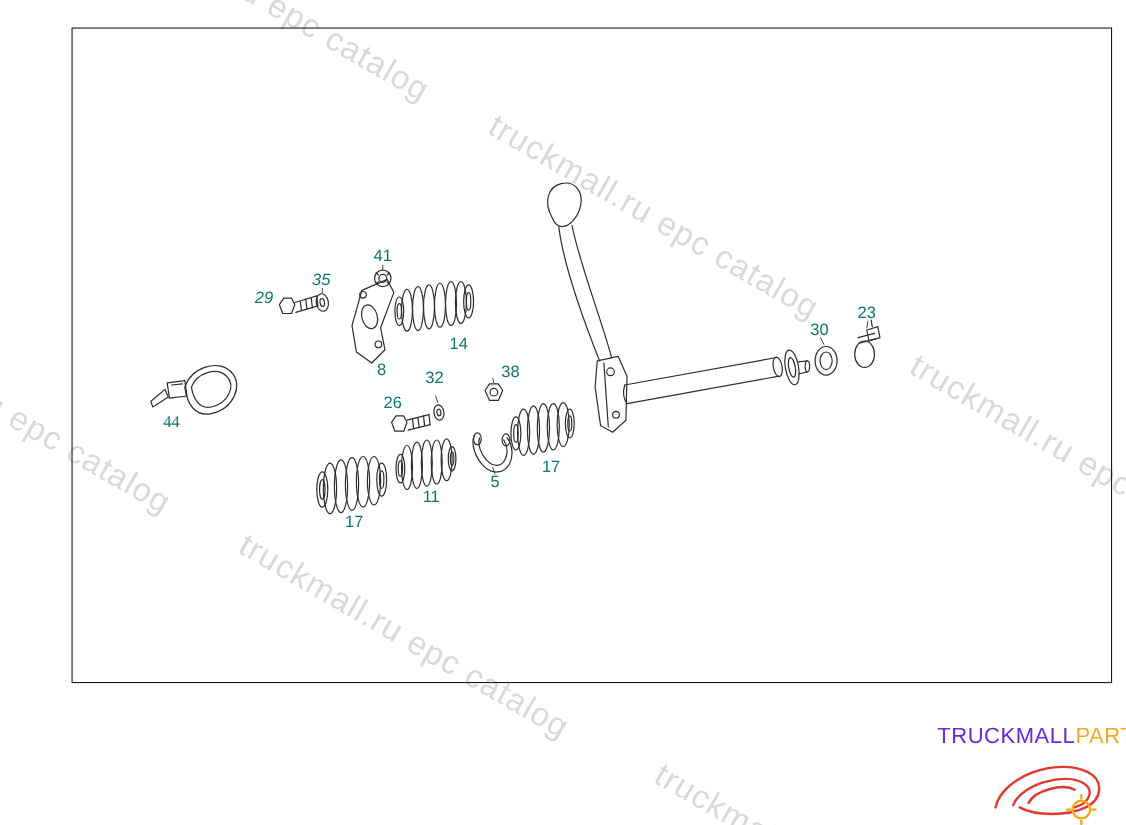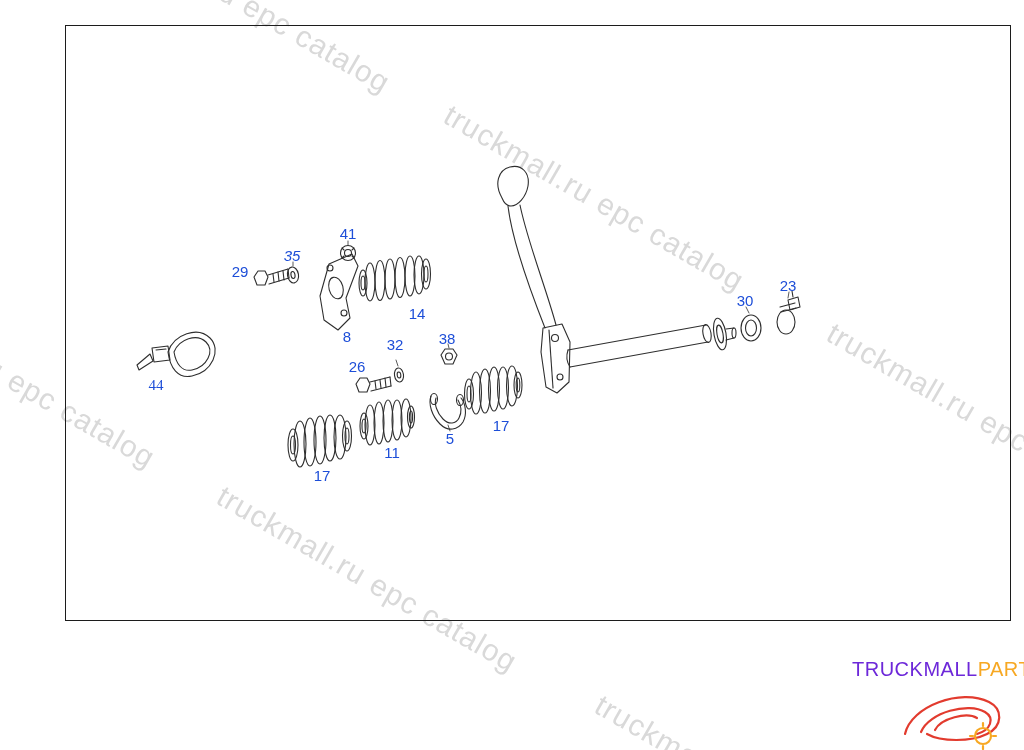--- a/index.html
+++ b/index.html
@@ -30,21 +30,21 @@
     z-index:3;
     background:transparent;
   }
   
   .drawing{position:absolute;left:0;top:0;z-index:2;}
   
   .part-label{
     position:absolute;
     transform:translate(-50%,-50%);
     font-size:15px;
-    color:#1d4ed8;
+    color:#0f766e;
     z-index:4;
   }
   
   .logo{
     position:absolute;
     left:852px;top:658px;
     width:164px;
     z-index:5;
     text-align:right;
   }
@@ -217,26 +217,26 @@
   <g>
     <ellipse cx="786" cy="322" rx="9" ry="12"></ellipse>
     <line x1="780" y1="307" x2="795" y2="303"></line>
     <line x1="781" y1="312" x2="796" y2="308"></line>
     <polygon points="788,300 798,297 800,307 790,310"></polygon>
     <line x1="793" y1="297" x2="792" y2="291"></line>
   </g>
   <line x1="789" y1="292" x2="788" y2="298" stroke-width="0.8"></line>
 </svg>
 
-<div class="part-label" style="left:240px;top:271px;">29</div>
+<div class="part-label" style="left:240px;top:271px;font-style:italic;">29</div>
 <div class="part-label" style="left:292px;top:255px;font-style:italic;">35</div>
 <div class="part-label" style="left:348px;top:233px;">41</div>
 <div class="part-label" style="left:347px;top:336px;">8</div>
 <div class="part-label" style="left:417px;top:313px;">14</div>
-<div class="part-label" style="left:447px;top:338px;">38</div>
+<div class="part-label" style="left:464px;top:338px;">38</div>
 <div class="part-label" style="left:357px;top:366px;">26</div>
 <div class="part-label" style="left:395px;top:344px;">32</div>
 <div class="part-label" style="left:156px;top:385px;font-family:Liberation Serif, serif;">44</div>
 <div class="part-label" style="left:322px;top:475px;">17</div>
 <div class="part-label" style="left:392px;top:452px;">11</div>
 <div class="part-label" style="left:450px;top:438px;">5</div>
 <div class="part-label" style="left:501px;top:425px;">17</div>
 <div class="part-label" style="left:745px;top:300px;">30</div>
 <div class="part-label" style="left:788px;top:285px;">23</div>
 

